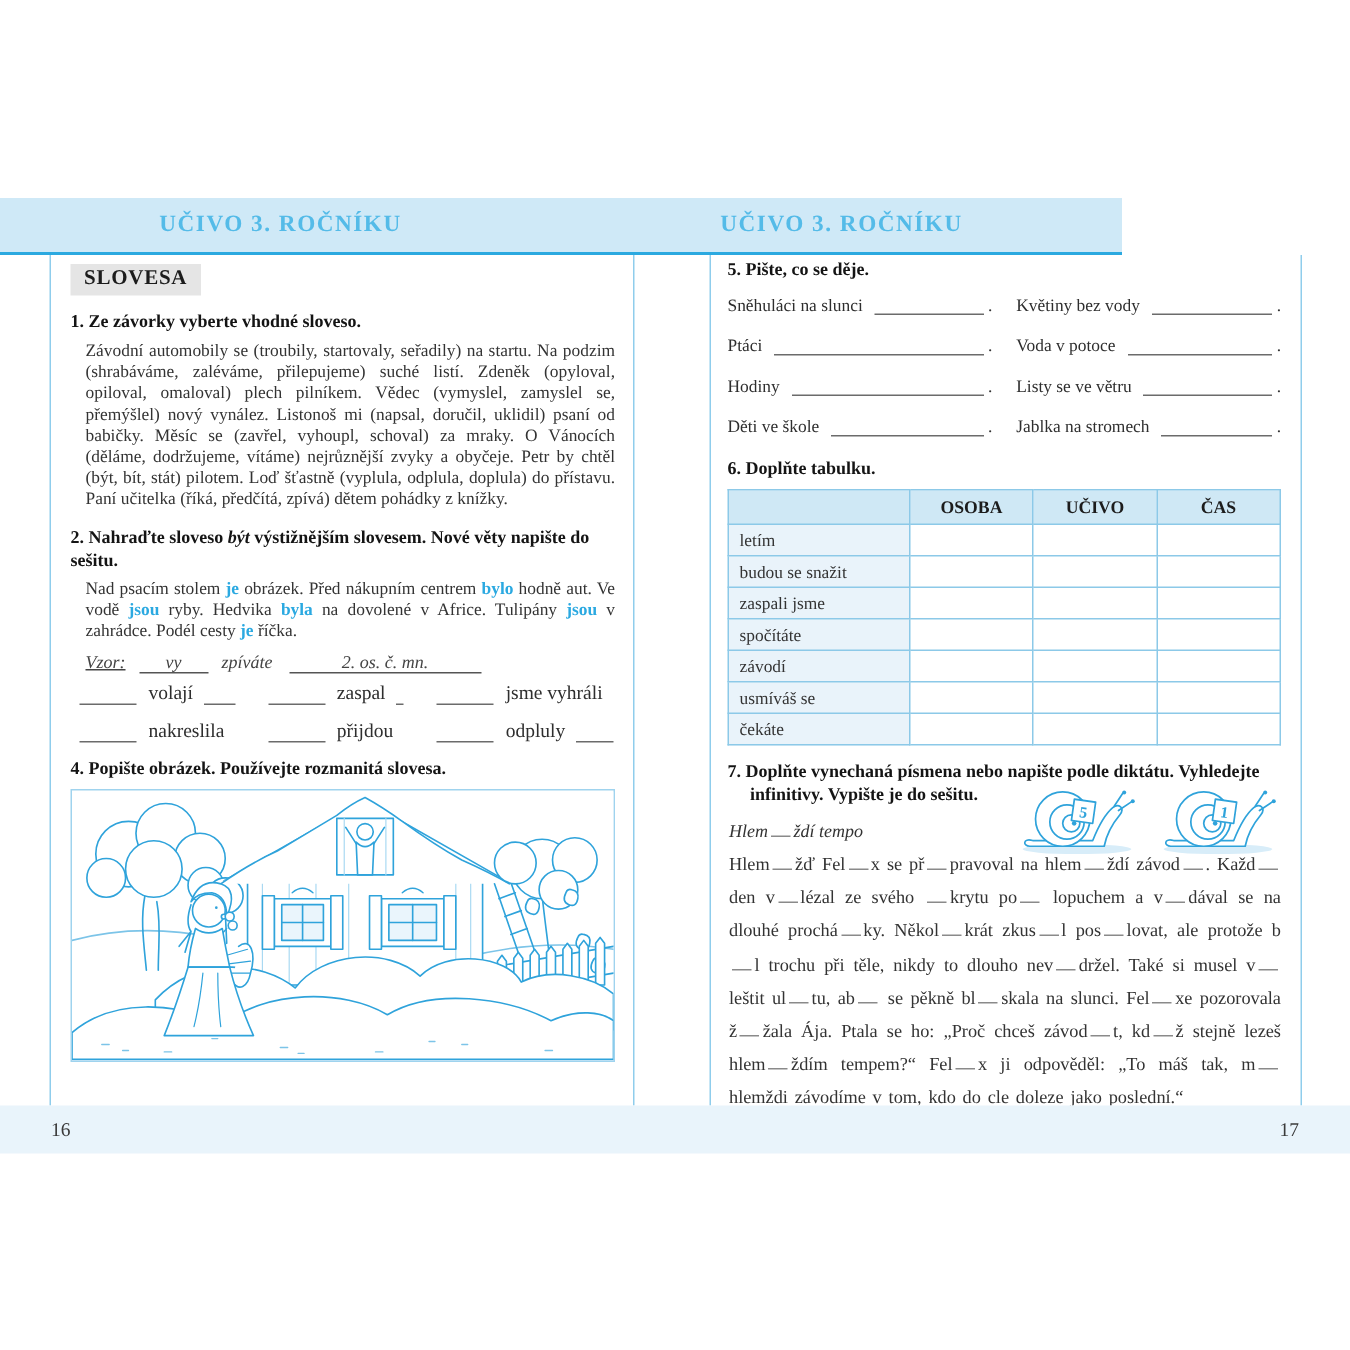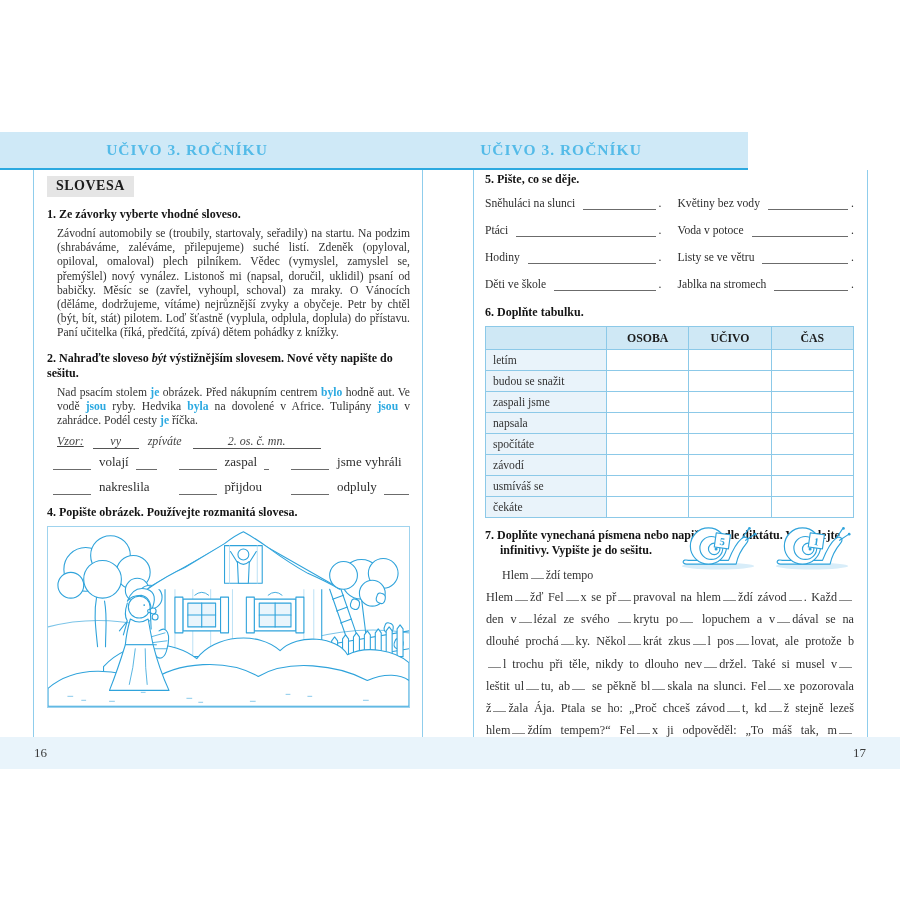--- a/index.html
+++ b/index.html
@@ -57,21 +57,21 @@
 
   
   .ex6-table{border-collapse:collapse;width:100%;margin-top:6px;table-layout:fixed;}
   .ex6-table th,.ex6-table td{border:1px solid #8cc9e8;}
   .ex6-table th{background:#cfe8f5;font-weight:bold;font-size:11.8px;height:20px;color:#1c1c1c;}
   .ex6-table th.corner{width:118px;}
   .ex6-table td.rowlab{background:#e9f3fa;padding:0 7px;font-size:11.6px;height:20px;color:#333;}
   .ex6-table td.empty{background:#fff;}
 
   
-  .subtitle{margin:9px 0 0 17px;font-size:12px;color:#333;}
+  .subtitle{margin:9px 0 0 1px;font-size:12px;color:#333;font-style:italic;}
   .story{margin:3px 0 0 1px;font-size:12.2px;line-height:22.2px;text-align:justify;
          word-spacing:1.5px;color:#333;}
   .gap{display:inline-block;width:13px;height:11px;border-bottom:1px solid #8a8a8a;margin:0 2px;}
   .snails{position:absolute;top:352px;right:14px;display:flex;gap:12px;}
   .snails svg{display:block;}
 </style>
 </head>
 <body>
 
 <div class="canvas">
@@ -328,26 +328,20 @@
             <td class="empty"></td>
           </tr>
           <tr>
             <td class="rowlab">budou se snažit</td>
             <td class="empty"></td>
             <td class="empty"></td>
             <td class="empty"></td>
           </tr>
           <tr>
             <td class="rowlab">zaspali jsme</td>
-            <td class="empty"></td>
-            <td class="empty"></td>
-            <td class="empty"></td>
-          </tr>
-          <tr>
-            <td class="rowlab">napsala</td>
             <td class="empty"></td>
             <td class="empty"></td>
             <td class="empty"></td>
           </tr>
           <tr>
             <td class="rowlab">spočítáte</td>
             <td class="empty"></td>
             <td class="empty"></td>
             <td class="empty"></td>
           </tr>

